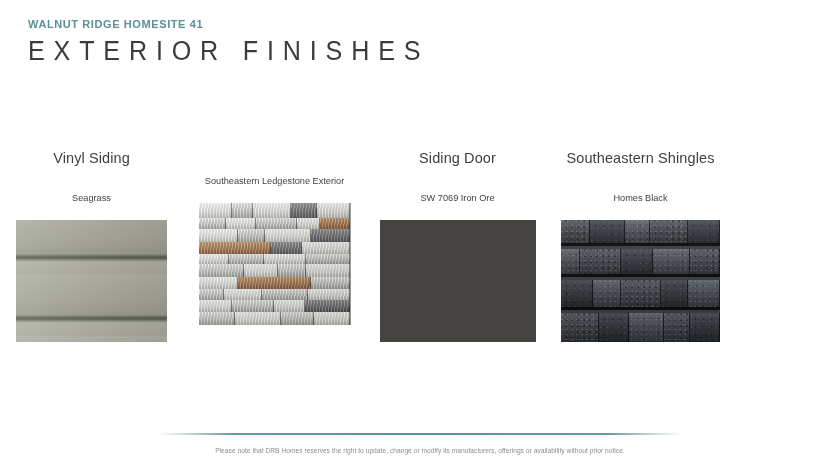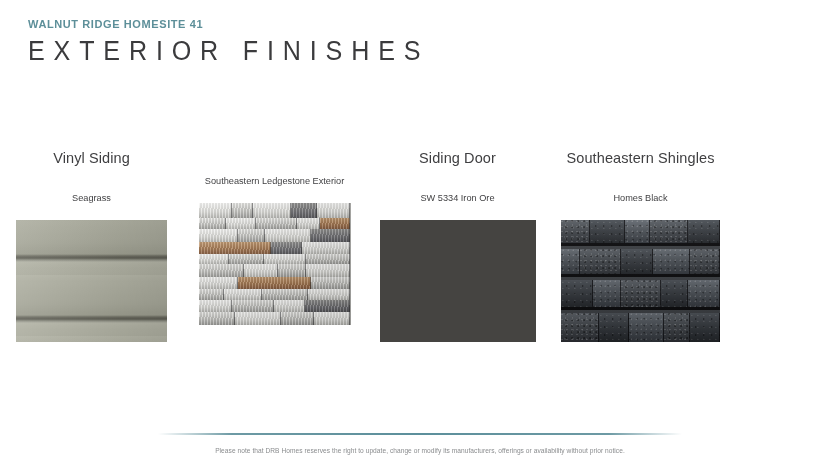--- a/index.html
+++ b/index.html
@@ -334,21 +334,21 @@
         <div class="stone" style="width:24%"></div>
         <div class="stone light" style="width:30%"></div>
         <div class="stone" style="width:22%"></div>
         <div class="stone light" style="width:24%"></div>
       </div>
     </div>
   </div>
 
   <div class="col">
     <div class="col-title">Siding Door</div>
-    <div class="col-sub">SW 5334 Iron Ore</div>
+    <div class="col-sub">SW 7069 Iron Ore</div>
     <div class="swatch swatch-3 tex-paint"></div>
   </div>
 
   <div class="col">
     <div class="col-title">Southeastern Shingles</div>
     <div class="col-sub">Homes Black</div>
     <div class="swatch swatch-4 tex-shingle">
       <div class="shingle-row" style="top:0px;height:26px;">
         <div class="tab" style="width:18%"></div>
         <div class="tab d1" style="width:22%"></div>

